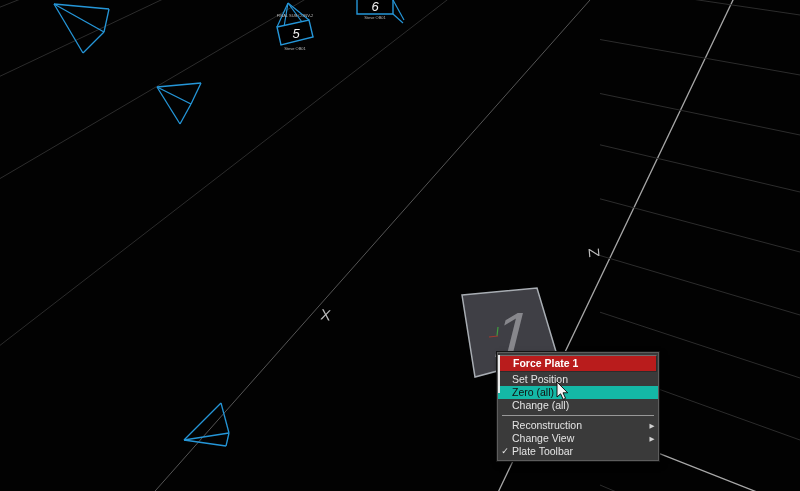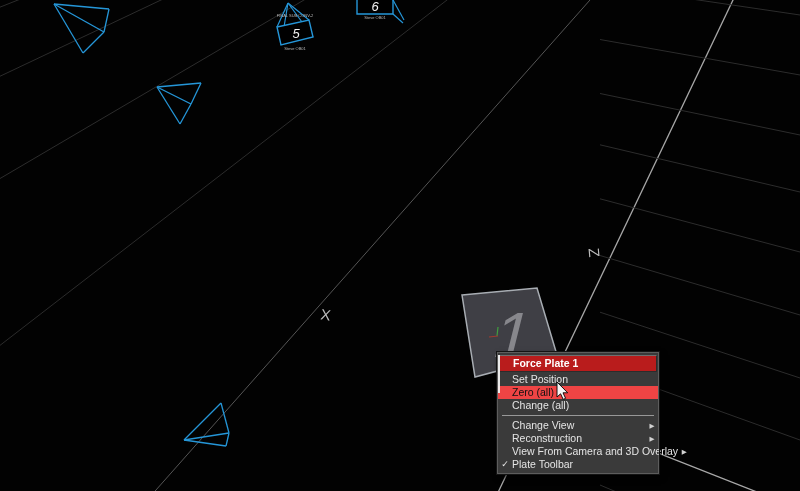--- a/index.html
+++ b/index.html
@@ -13,21 +13,21 @@
         box-shadow:2px 3px 6px rgba(0,0,0,.75);
         padding:2px 0;color:#e4e4e4;font-size:10.5px;z-index:5;}
   .menu-glint{position:absolute;left:0;top:2px;width:2px;height:38px;background:#f2f2f2;opacity:.95;}
   .menu-title{font-weight:bold;color:#ffffff;background:#b91c1c;
               border:1px solid #707070;border-bottom-color:#2c2c2c;border-right-color:#2c2c2c;
               margin:0 1px 1px 1px;padding:1px 4px 2px 13px;height:12px;line-height:12px;}
   .mi{display:flex;align-items:center;height:13px;line-height:13px;cursor:default;}
   .mi .chk{width:14px;text-align:center;font-size:9px;color:#e8e8e8;flex:0 0 14px;}
   .mi .lbl{flex:1 1 auto;white-space:nowrap;}
   .mi .arr{flex:0 0 12px;text-align:center;font-size:6.5px;color:#d2d2d2;}
-  .mi.hl{background:#ef4444;color:#111;}
+  .mi.hl{background:#14b8a6;color:#111;}
   .mi.hl .chk{color:#111;}
   .sep{height:1px;background:#989898;margin:3px 4px;}
 
   
   #cursor{position:absolute;left:556px;top:382px;z-index:9;}
 </style>
 </head>
 <body>
 
 <div id="stage">
@@ -126,31 +126,26 @@
           <span class="arr"></span>
         </div>
         <div class="mi">
           <span class="chk"></span>
           <span class="lbl">Change (all)</span>
           <span class="arr"></span>
         </div>
         <div class="sep"></div>
         <div class="mi">
           <span class="chk"></span>
-          <span class="lbl">Change View</span>
-          <span class="arr">▶</span>
-        </div>
-        <div class="mi">
-          <span class="chk"></span>
           <span class="lbl">Reconstruction</span>
           <span class="arr">▶</span>
         </div>
         <div class="mi">
           <span class="chk"></span>
-          <span class="lbl">View From Camera and 3D Overlay</span>
+          <span class="lbl">Change View</span>
           <span class="arr">▶</span>
         </div>
         <div class="mi">
           <span class="chk">✓</span>
           <span class="lbl">Plate Toolbar</span>
           <span class="arr"></span>
         </div>
       </div>
   </div>
 

